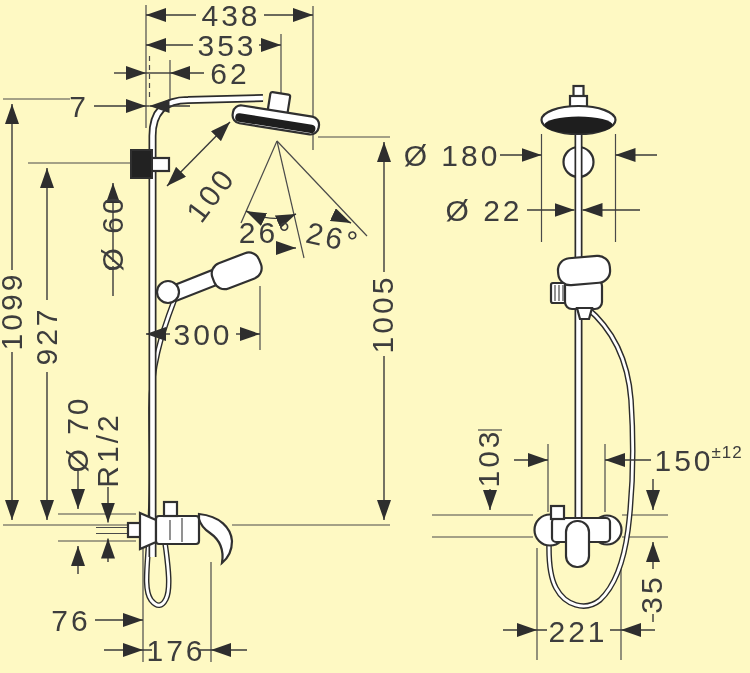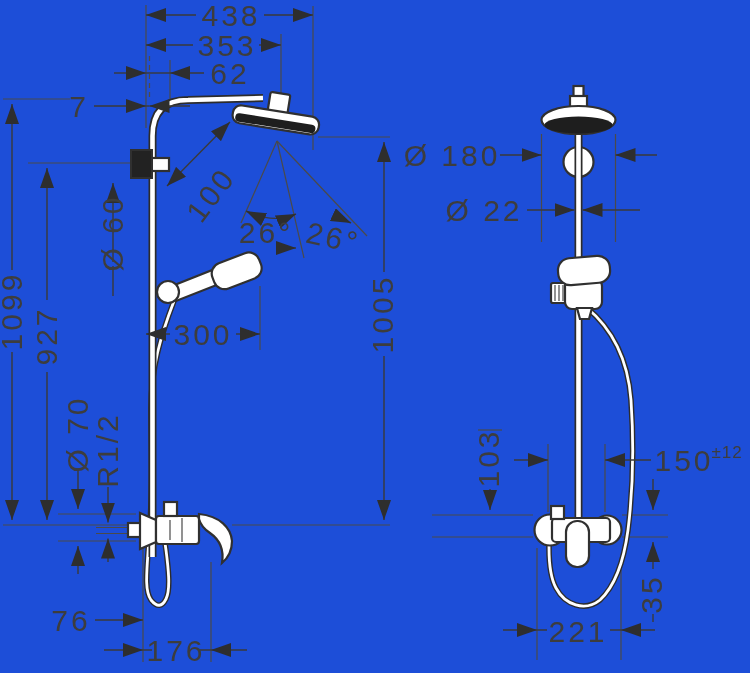--- a/index.html
+++ b/index.html
@@ -1,16 +1,16 @@
 <!DOCTYPE html>
 <html><head>
 <meta charset="utf-8">
 <style>
   html,body{margin:0;padding:0;background:#fff;}
-  .sheet{width:750px;height:673px;background:#1d4ed8;position:relative;overflow:hidden;
+  .sheet{width:750px;height:673px;background:#fef9c3;position:relative;overflow:hidden;
          font-family:"Liberation Sans", sans-serif;}
   svg{position:absolute;left:0;top:0;}
   .ln{stroke:#3a3a3a;stroke-width:1.4;fill:none;}
   .lnt{stroke:#4a4a4a;stroke-width:1.2;fill:none;}
   .dash{stroke-dasharray:5 4;}
   .outline{fill:#ffffff;stroke:#303030;stroke-width:2.2;}
   .darkfill{fill:#1e1e1e;stroke:none;}
   .pipeA{stroke:#2c2c2c;stroke-width:8;fill:none;stroke-linejoin:round;stroke-linecap:butt;}
   .pipeB{stroke:#ffffff;stroke-width:4.6;fill:none;stroke-linejoin:round;stroke-linecap:butt;}
   .hoseA{stroke:#2c2c2c;stroke-width:5.6;fill:none;stroke-linecap:round;}

